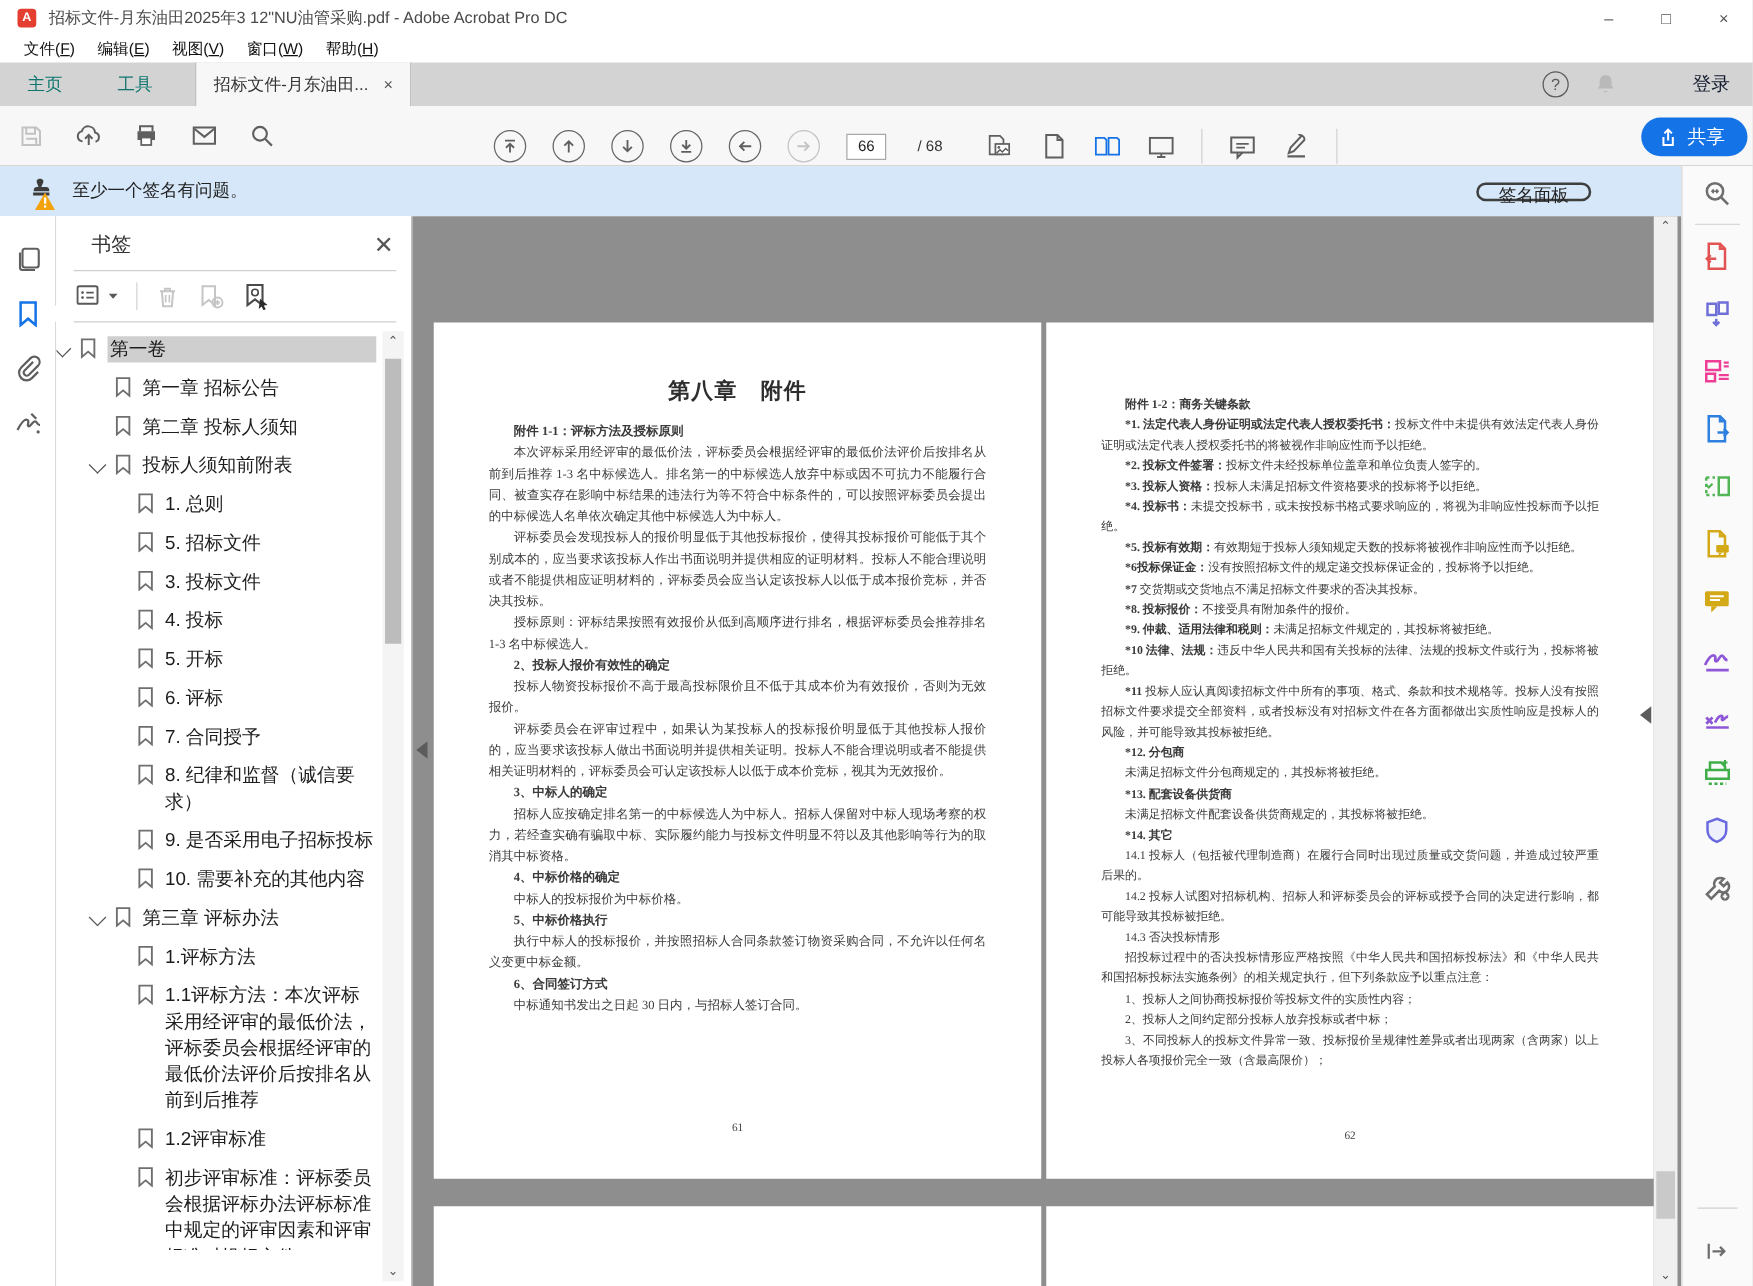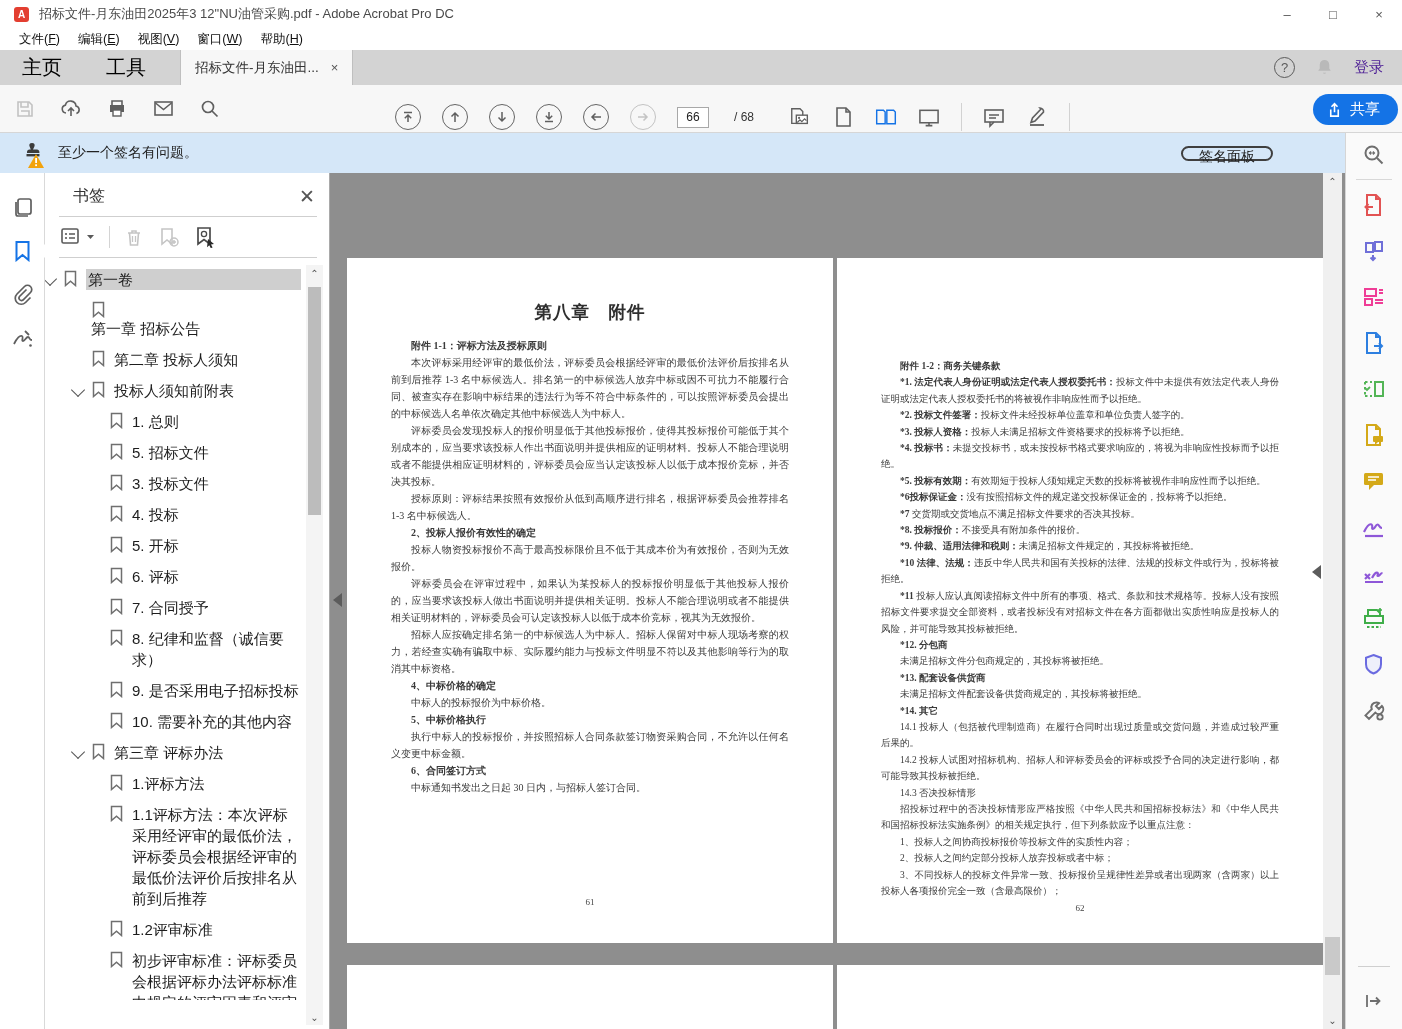--- a/index.html
+++ b/index.html
@@ -13,26 +13,26 @@
   #win-controls { margin-left:auto; display:flex; }
   .winbtn { width:46px; height:28px; display:flex; align-items:center; justify-content:center; color:#555; font-size:13px; }
 
   
   #menubar { position:absolute; left:0; top:28px; width:1402px; height:22px; background:#fff; display:flex; align-items:center; padding-left:10px; }
   .menu-item { font-size:12.5px; color:#111; padding:2px 9px; }
   .menu-item u { text-decoration:underline; }
 
   
   #tabrow { position:absolute; left:0; top:50px; width:1402px; height:35px; background:#d3d3d3; display:flex; align-items:stretch; }
-  .ribbon-tab { padding:0 22px; display:flex; align-items:center; font-size:20px; color:#000000; }
+  .ribbon-tab { padding:0 22px; display:flex; align-items:center; font-size:14px; color:#0f766e; }
   #doc-tab { margin-left:12px; background:#f7f7f7; border-left:1px solid #bfbfbf; border-right:1px solid #bfbfbf; display:flex; align-items:center; padding:0 14px; font-size:13.5px; color:#333; gap:12px; }
   #doc-tab .close-x { color:#555; font-size:13px; }
   #tabrow-right { margin-left:auto; display:flex; align-items:center; gap:20px; padding-right:18px; }
   #help-icon { width:21px; height:21px; border:1.6px solid #5a5a5a; border-radius:50%; color:#5a5a5a; font-size:13px; display:flex; align-items:center; justify-content:center; }
-  #signin { font-size:15px; color:#4c1d95; }
+  #signin { font-size:15px; color:#0f172a;margin-left:40px; }
 
   
   #toolbar { position:absolute; left:0; top:85px; width:1402px; height:48px; background:#f7f7f7; border-bottom:1px solid #d6d6d6; display:flex; align-items:center; }
   .tb-left { display:flex; align-items:center; gap:24px; padding-left:14px; }
   .tb-center { position:absolute; left:395px; top:0; height:64px; display:flex; align-items:center; gap:21px; }
   .tbi { width:22px; height:22px; display:flex; align-items:center; justify-content:center; }
   .circ { width:26px; height:26px; border-radius:50%; border:1.5px solid #656565; display:flex; align-items:center; justify-content:center; }
   .circ.dis { border-color:#c3c3c3; }
   #page-input { width:32px; height:21px; border:1px solid #a8a8a8; background:#fff; text-align:center; font-size:12px; color:#222; }
   #page-total { font-size:12px; color:#333; margin-left:4px; }
@@ -70,21 +70,21 @@
 
   
   #docarea { position:absolute; left:330px; top:173px; width:1015px; height:856px; background:#8e8e8e; }
   .pdf-page { position:absolute; background:#fff; width:486px; height:685px; top:85px; }
   #pageL { left:17px; }
   #pageR { left:507px; }
   .peek { position:absolute; background:#fff; width:486px; top:792px; height:64px; }
   .page-title { text-align:center; font-family:"Liberation Serif","DejaVu Serif",serif; font-weight:bold; font-size:17.5px; color:#2e2e2e; letter-spacing:1px; margin-bottom:16px; }
   .pagebody { padding:46px 44px 0 44px; font-family:"Liberation Serif","DejaVu Serif",serif; color:#3a3a3a; }
   #pageL .pagebody { font-size:10px; line-height:17px; }
-  #pageR .pagebody { padding-top:58px; font-size:9.5px; line-height:16.4px;margin-top:42px; }
+  #pageR .pagebody { padding-top:58px; font-size:9.5px; line-height:16.4px; }
   .blk { text-indent:2em; text-align:justify; }
   .blk.h { font-weight:bold; }
   .blk b { font-weight:bold; }
   .pg-num { position:absolute; bottom:36px; width:100%; text-align:center; font-size:9px; color:#444; font-family:"Liberation Serif",serif; }
   #doc-scroll { position:absolute; right:3px; top:0; width:19px; height:856px; background:#f0f0f0; }
   #doc-scroll .arr { width:19px; height:17px; display:flex; align-items:center; justify-content:center; color:#555; font-size:10px; }
   #doc-thumb { position:absolute; left:2px; top:764px; width:15px; height:38px; background:#c9c9c9; }
   #doc-scroll .arr.down { position:absolute; bottom:0; }
   .panel-collapse { width:0; height:0; border-top:7px solid transparent; border-bottom:7px solid transparent; border-right:9px solid #5c5c5c; position:absolute; }
 
@@ -344,21 +344,21 @@
   <div id="bm-tree">
       <div class="bm-row">
         <span class="bm-chev"></span>
         <span class="bm-ico">
           <svg width="15" height="17" viewBox="0 0 15 17">
             <path d="M2.5 1.5h10v14l-5-4.2-5 4.2z" fill="none" stroke="#6f6f6f" stroke-width="1.5"></path>
           </svg>
         </span>
         <span class="bm-label sel">第一卷</span>
       </div>
-      <div class="bm-row" style="padding-left: 46px; flex-direction: column;">
+      <div class="bm-row" style="padding-left: 46px;">
         <span class="bm-ico">
           <svg width="15" height="17" viewBox="0 0 15 17">
             <path d="M2.5 1.5h10v14l-5-4.2-5 4.2z" fill="none" stroke="#6f6f6f" stroke-width="1.5"></path>
           </svg>
         </span>
         <span class="bm-label">第一章 招标公告</span>
       </div>
       <div class="bm-row" style="padding-left: 46px;">
         <span class="bm-ico">
           <svg width="15" height="17" viewBox="0 0 15 17">
@@ -509,20 +509,21 @@
   <div class="pdf-page" id="pageL">
     <div class="pagebody" id="bodyL">
         <div class="page-title">第八章　附件</div>
         <div class="blk h">附件 1-1：评标方法及授标原则</div>
         <div class="blk">本次评标采用经评审的最低价法，评标委员会根据经评审的最低价法评价后按排名从前到后推荐 1-3 名中标候选人。排名第一的中标候选人放弃中标或因不可抗力不能履行合同、被查实存在影响中标结果的违法行为等不符合中标条件的，可以按照评标委员会提出的中标候选人名单依次确定其他中标候选人为中标人。</div>
         <div class="blk">评标委员会发现投标人的报价明显低于其他投标报价，使得其投标报价可能低于其个别成本的，应当要求该投标人作出书面说明并提供相应的证明材料。投标人不能合理说明或者不能提供相应证明材料的，评标委员会应当认定该投标人以低于成本报价竞标，并否决其投标。</div>
         <div class="blk">授标原则：评标结果按照有效报价从低到高顺序进行排名，根据评标委员会推荐排名 1-3 名中标候选人。</div>
         <div class="blk h">2、投标人报价有效性的确定</div>
         <div class="blk">投标人物资投标报价不高于最高投标限价且不低于其成本价为有效报价，否则为无效报价。</div>
         <div class="blk">评标委员会在评审过程中，如果认为某投标人的投标报价明显低于其他投标人报价的，应当要求该投标人做出书面说明并提供相关证明。投标人不能合理说明或者不能提供相关证明材料的，评标委员会可认定该投标人以低于成本价竞标，视其为无效报价。</div>
+        <div class="blk h">3、中标人的确定</div>
         <div class="blk">招标人应按确定排名第一的中标候选人为中标人。招标人保留对中标人现场考察的权力，若经查实确有骗取中标、实际履约能力与投标文件明显不符以及其他影响等行为的取消其中标资格。</div>
         <div class="blk h">4、中标价格的确定</div>
         <div class="blk">中标人的投标报价为中标价格。</div>
         <div class="blk h">5、中标价格执行</div>
         <div class="blk">执行中标人的投标报价，并按照招标人合同条款签订物资采购合同，不允许以任何名义变更中标金额。</div>
         <div class="blk h">6、合同签订方式</div>
         <div class="blk">中标通知书发出之日起 30 日内，与招标人签订合同。</div>
       </div>
     <div class="pg-num">61</div>
   </div>

